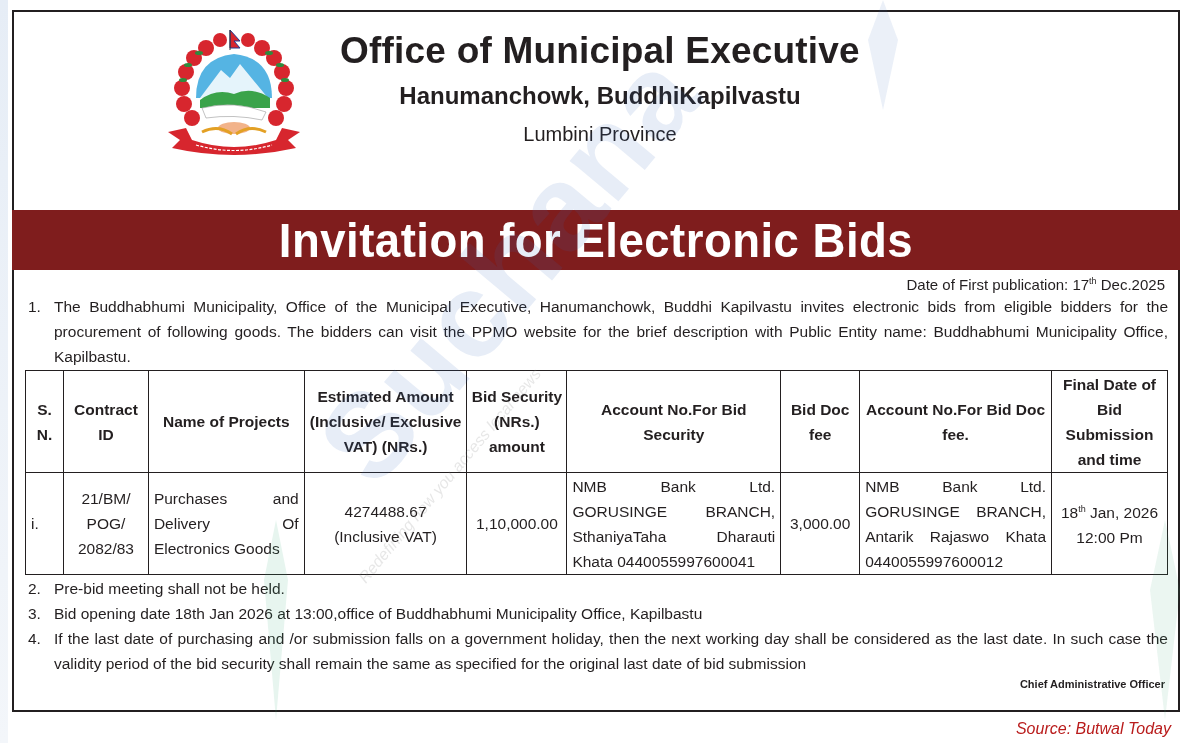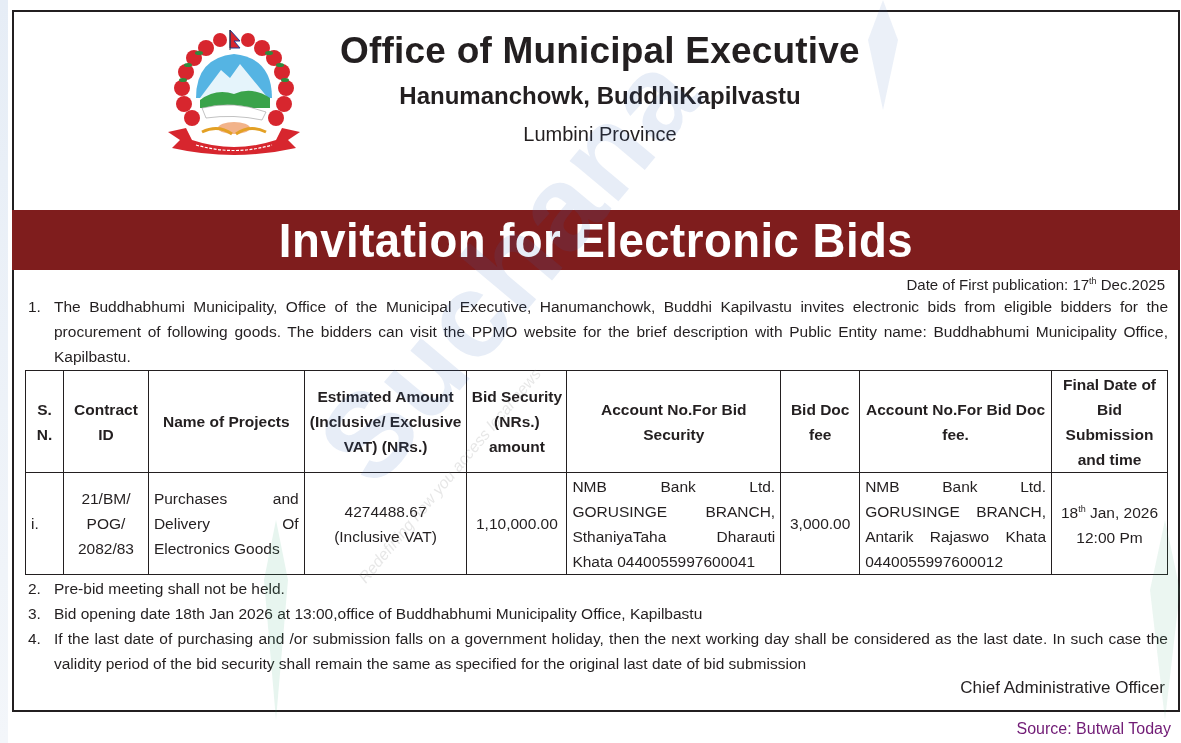--- a/index.html
+++ b/index.html
@@ -50,22 +50,22 @@
     font-size: 15.5px;
   }
   table.bids th, table.bids td { border: 1.5px solid #231f20; vertical-align: middle; }
   table.bids th { font-weight: bold; text-align: center; line-height: 25px; height: 102px; padding: 0 4px; }
   table.bids td { line-height: 25px; height: 102px; padding: 0 5px; }
   td.c { text-align: center; }
   .jl { display: block; text-align: justify; text-align-last: justify; }
   .jl.left { text-align-last: left; }
   td sup { font-size: 9px; }
 
-  .signature { position: absolute; right: 16px; top: 678px; font-size: 17px; font-weight: normal; }
-  .source { position: absolute; right: 10px; top: 720px; font-size: 16px; color: #701a75; }
+  .signature { position: absolute; right: 16px; top: 678px; font-size: 11px; font-weight: bold; }
+  .source { position: absolute; right: 10px; top: 720px; font-size: 16px; font-style: italic; color: #b91c1c; }
 
   
   .wm {
     position: absolute; left: 290px; top: 420px; font-size: 120px; font-weight: bold;
     color: rgba(60,110,190,0.12); transform: rotate(-50deg); transform-origin: left top;
     letter-spacing: 2px; pointer-events: none; white-space: nowrap;
   }
   .wm-sub {
     position: absolute; left: 355px; top: 575px; font-size: 16px; font-style: italic;
     color: rgba(120,120,120,0.18); transform: rotate(-50deg); transform-origin: left top;

